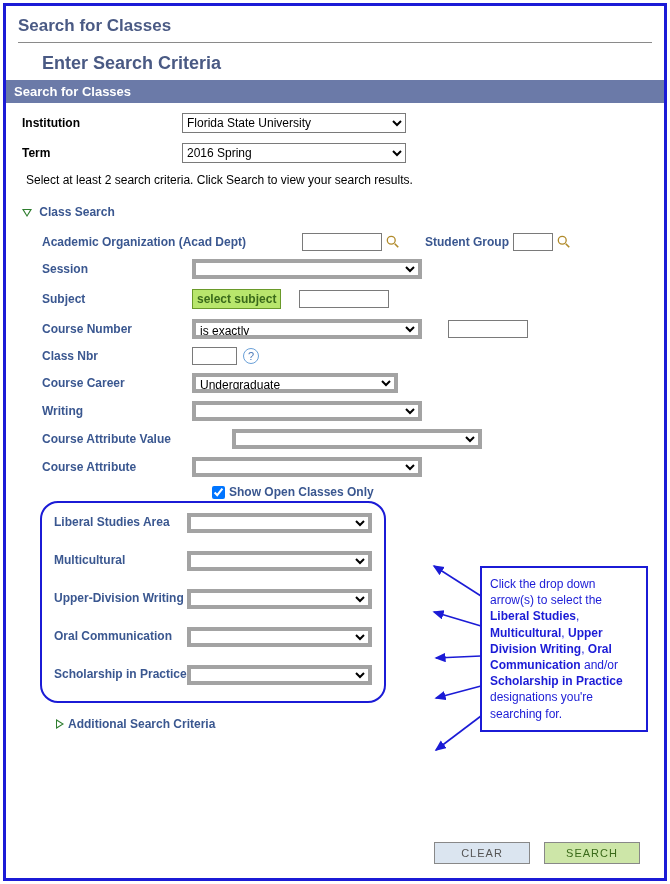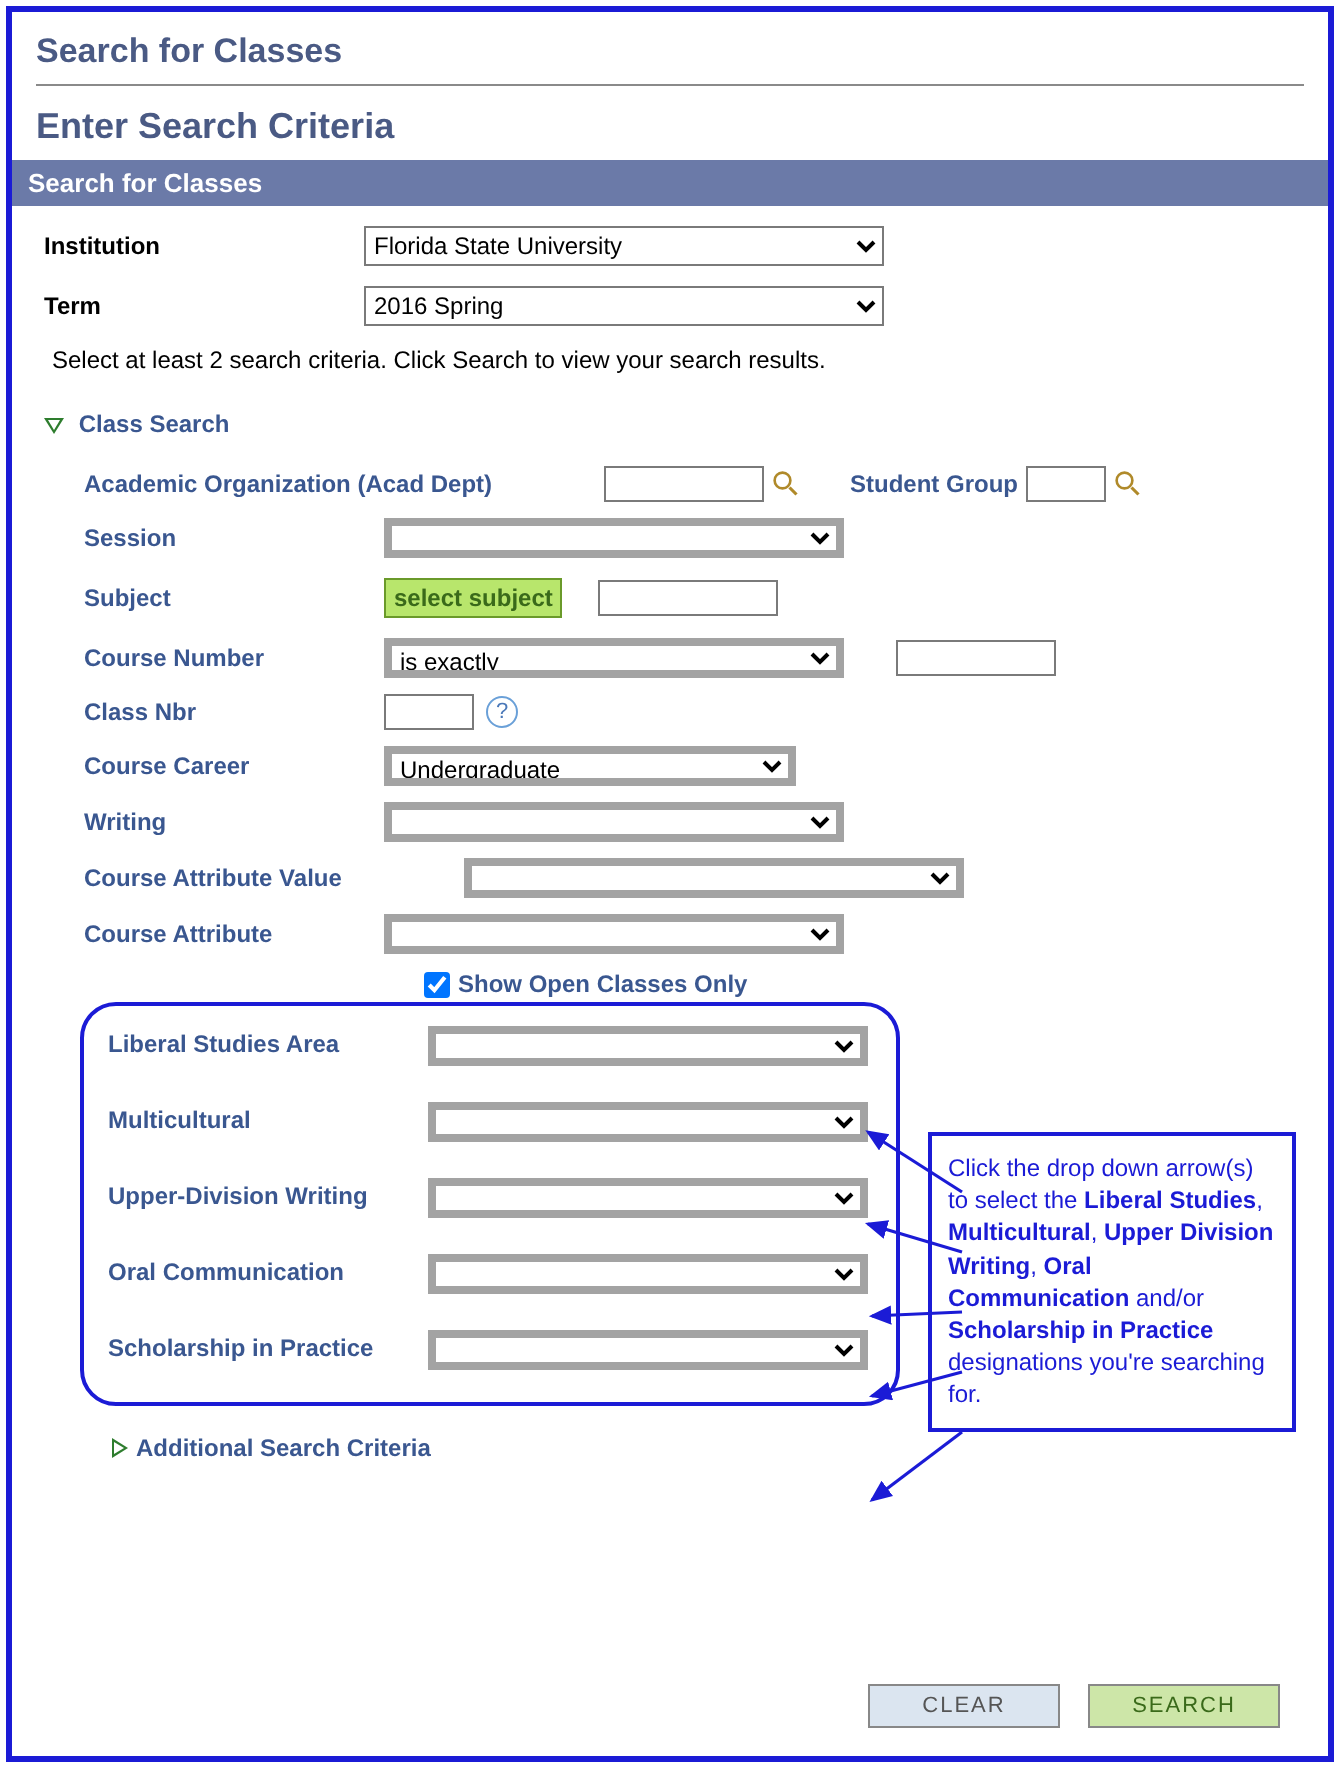--- a/index.html
+++ b/index.html
@@ -27,35 +27,36 @@
       font-weight: bold;
       padding: 2px 0 6px 0;
       border-bottom: 1px solid #8a8a8a;
       margin-bottom: 10px;
     }
     .sub-title {
       color: #4a5a84;
       font-size: 18px;
       font-weight: bold;
       padding: 0 0 6px 0;
+      margin-left: 24px;
     }
     .section-bar {
       background: #6b7aa8;
       color: #fff;
       font-weight: bold;
       font-size: 13px;
       padding: 4px 8px;
       margin-left: -12px;
       margin-right: -12px;
     }
     .form-area { padding: 10px 4px; }
     .row { display: flex; align-items: center; margin-bottom: 10px; }
     .label { font-weight: bold; color: #000; width: 160px; }
     select.wide {
-      width: 260px; height: 20px;
+      width: 224px; height: 20px;
       font-size: 12px;
       border: 1px solid #7a7a7a;
       background: #fff;
     }
     .instr { margin: 6px 0 18px 4px; font-size: 12px; }
     .class-search-hdr { color: #3a5790; font-weight: bold; font-size: 12px; margin-bottom: 14px; cursor: pointer; }
     .inner-form { padding-left: 20px; }
     .field-label { color: #3a5790; font-weight: bold; font-size: 12px; display: inline-block; }
     .field-row { margin-bottom: 8px; display: flex; align-items: center; flex-wrap: wrap; }
     input[type=text].short { width: 80px; height: 18px; border: 1px solid #7a7a7a; }
@@ -83,33 +84,33 @@
       cursor: pointer;
       height: 20px;
     }
     .checkbox-row { margin-left: 170px; display: flex; align-items: center; gap: 4px; margin-top: 6px; margin-bottom: 2px; }
     .checkbox-row label { color: #3a5790; font-weight: bold; font-size: 12px; }
     .lib-box {
       border: 2px solid #1b1bd6;
       border-radius: 18px;
       padding: 10px 12px 14px 12px;
       margin-top: 0;
-      width: 410px;
+      width: 346px;
       position: relative;
       left: -2px;
     }
     .lib-row { display: flex; align-items: flex-start; margin-bottom: 18px; }
     .lib-row:last-child { margin-bottom: 2px; }
     .lib-label { color: #3a5790; font-weight: bold; font-size: 12px; width: 160px; padding-top: 2px; }
     .lib-sel { width: 220px; }
     .callout {
       position: absolute;
       right: 16px;
       top: 560px;
-      width: 184px;
+      width: 168px;
       border: 2px solid #1b1bd6;
       padding: 8px;
       font-size: 12px;
       background: #fff;
       color: #1b1bd6;
       line-height: 1.35;
     }
     .callout b { font-weight: bold; }
     .arrow-svg { position: absolute; pointer-events: none; }
     .additional-hdr {

